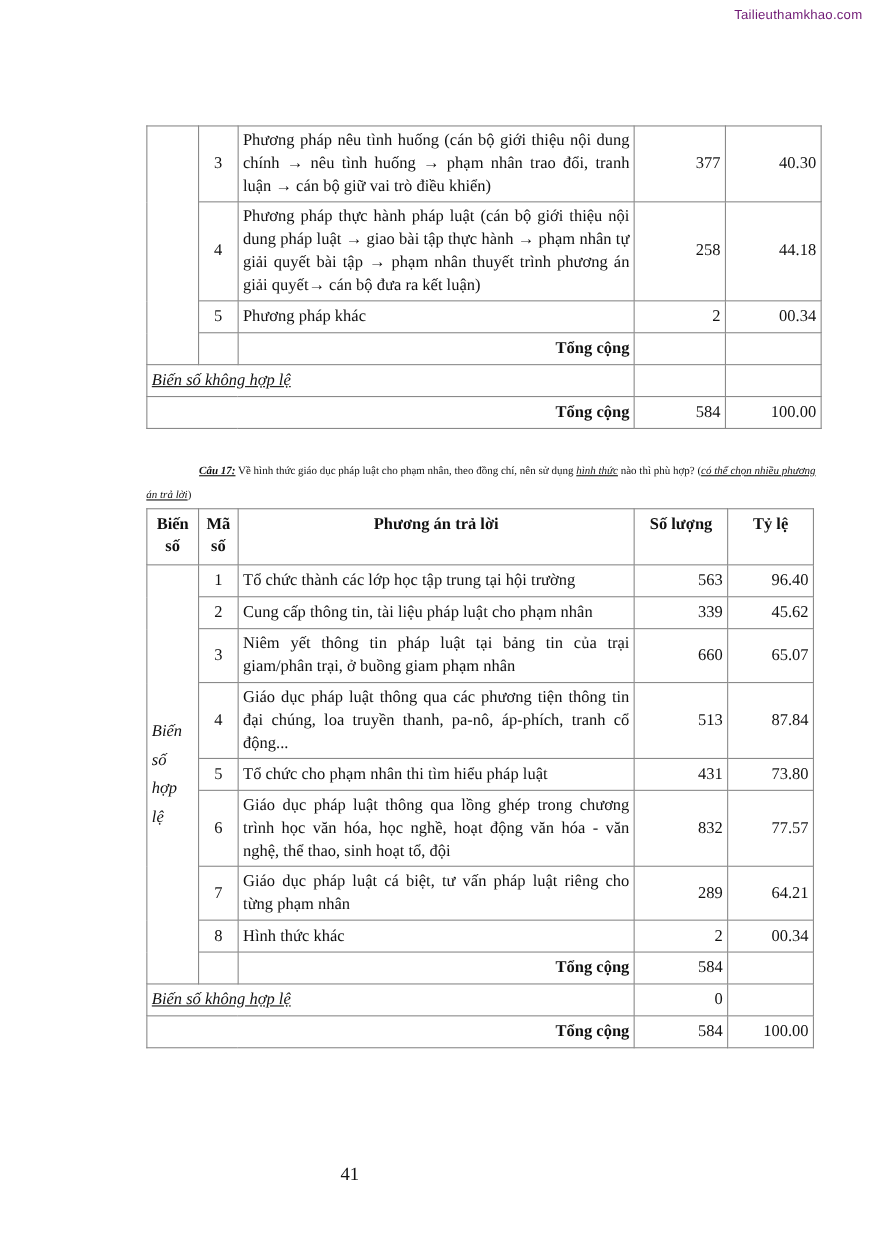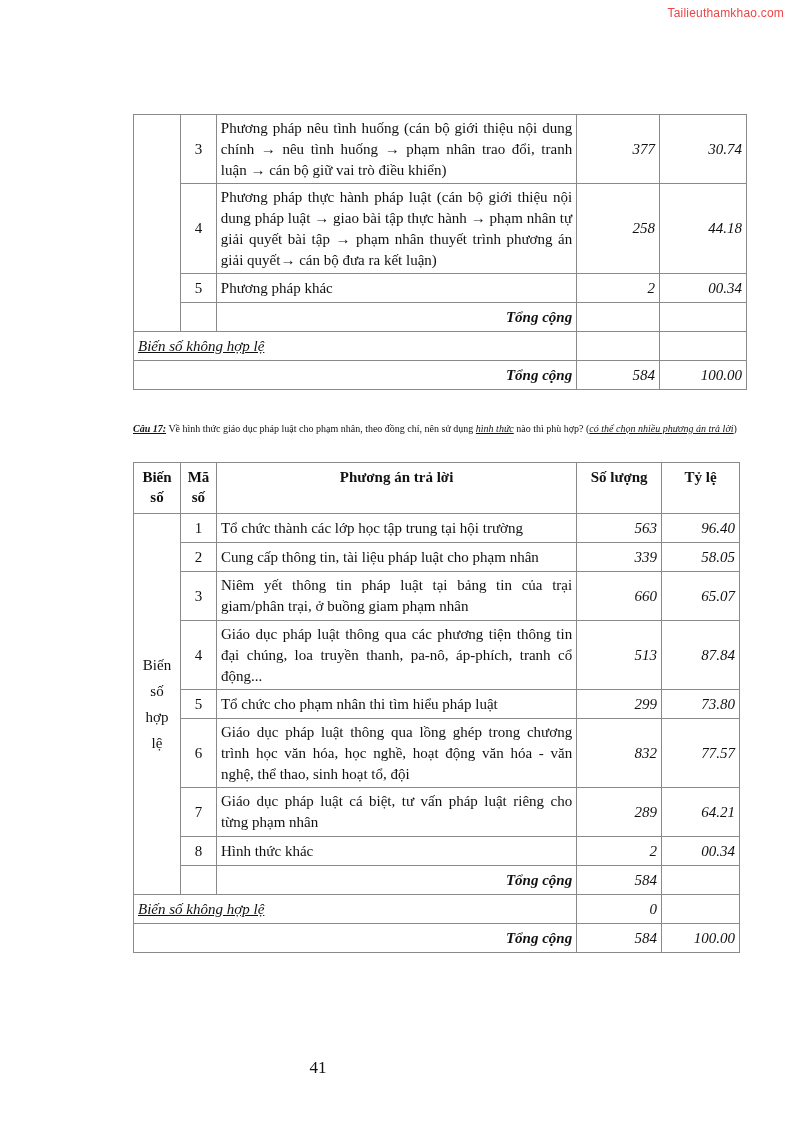--- a/index.html
+++ b/index.html
@@ -1,53 +1,53 @@
 <!DOCTYPE html>
 <html><head>
 <meta charset="utf-8">
 <style>
   html, body { margin: 0; padding: 0; background: #ffffff; }
   body { width: 794px; height: 1123px; position: relative; overflow: hidden;
          font-family: "Liberation Serif", "DejaVu Serif", serif; color: #111; }
   .watermark { position: absolute; top: 6px; right: 10px; font-family: "Liberation Sans", "DejaVu Sans", sans-serif;
-               font-size: 12px; color: #ef4444; letter-spacing: 0.2px; margin-left: 46px; }
+               font-size: 12px; color: #701a75; letter-spacing: 0.2px; margin-left: 46px; }
   table { border-collapse: collapse; position: absolute; font-size: 15px; line-height: 21px; }
   td, th { border: 1px solid #8a8a8a; padding: 0 4px; vertical-align: middle; }
   .t1 { left: 133px; top: 114px; width: 614px; }
   .t2 { left: 133px; top: 462px; width: 607px; }
   .c-num { text-align: center; }
   .c-text { text-align: justify; text-align-last: left; }
-  .c-right { text-align: right; font-style: italic; }
-  .bold { font-weight: bold; }
+  .c-right { text-align: right; }
+  .bold { font-weight: bold; margin-left: 48px; }
   .ital { font-style: italic; text-decoration: underline; }
   .hdr th { font-weight: bold; vertical-align: top; padding-top: 4px; padding-bottom: 4px; line-height: 20px; }
   .question { position: absolute; left: 133px; top: 418px; width: 610px; font-size: 10px; line-height: 22px; }
   .pagenum { position: absolute; left: 0; width: 636px; top: 1058px; text-align: center; font-size: 17px; }
-  .var-label { text-align: center; line-height: 26px; }
+  .var-label { font-style: italic; line-height: 26px; }
 </style>
 </head>
 <body>
 
 <div class="watermark">Tailieuthamkhao.com</div>
 
 <table class="t1">
   <colgroup>
     <col style="width:47px">
       <col style="width:36px">
       <col style="width:361px">
       <col style="width:83px">
       <col style="width:87px">
   </colgroup>
   <tbody>
       <tr style="height:69px">
     <td rowspan="4"></td>
     <td class="c-num">3</td>
     <td class="c-text">Phương pháp nêu tình huống (cán bộ giới thiệu nội dung chính → nêu tình huống → phạm nhân trao đổi, tranh luận → cán bộ giữ vai trò điều khiển)</td>
     <td class="c-right">377</td>
-    <td class="c-right">30.74</td>
+    <td class="c-right">40.30</td>
   </tr>
   <tr style="height:90px">
     <td class="c-num">4</td>
     <td class="c-text">Phương pháp thực hành pháp luật (cán bộ giới thiệu nội dung pháp luật → giao bài tập thực hành → phạm nhân tự giải quyết bài tập → phạm nhân thuyết trình phương án giải quyết→ cán bộ đưa ra kết luận)</td>
     <td class="c-right">258</td>
     <td class="c-right">44.18</td>
   </tr>
   <tr style="height:29px">
     <td class="c-num">5</td>
     <td class="c-text">Phương pháp khác</td>
@@ -97,38 +97,38 @@
     <td rowspan="9" class="var-label"><span style="display:inline-block;width:30px;">Biến số hợp lệ</span></td>
     <td class="c-num">1</td>
     <td class="c-text">Tổ chức thành các lớp học tập trung tại hội trường</td>
     <td class="c-right">563</td>
     <td class="c-right">96.40</td>
   </tr>
   <tr style="height:29px">
     <td class="c-num">2</td>
     <td class="c-text">Cung cấp thông tin, tài liệu pháp luật cho phạm nhân</td>
     <td class="c-right">339</td>
-    <td class="c-right">58.05</td>
+    <td class="c-right">45.62</td>
   </tr>
   <tr style="height:49px">
     <td class="c-num">3</td>
     <td class="c-text">Niêm yết thông tin pháp luật tại bảng tin của trại giam/phân trại, ở buồng giam phạm nhân</td>
     <td class="c-right">660</td>
     <td class="c-right">65.07</td>
   </tr>
   <tr style="height:69px">
     <td class="c-num">4</td>
     <td class="c-text">Giáo dục pháp luật thông qua các phương tiện thông tin đại chúng, loa truyền thanh, pa-nô, áp-phích, tranh cổ động...</td>
     <td class="c-right">513</td>
     <td class="c-right">87.84</td>
   </tr>
   <tr style="height:29px">
     <td class="c-num">5</td>
     <td class="c-text">Tổ chức cho phạm nhân thi tìm hiểu pháp luật</td>
-    <td class="c-right">299</td>
+    <td class="c-right">431</td>
     <td class="c-right">73.80</td>
   </tr>
   <tr style="height:69px">
     <td class="c-num">6</td>
     <td class="c-text">Giáo dục pháp luật thông qua lồng ghép trong chương trình học văn hóa, học nghề, hoạt động văn hóa - văn nghệ, thể thao, sinh hoạt tổ, đội</td>
     <td class="c-right">832</td>
     <td class="c-right">77.57</td>
   </tr>
   <tr style="height:49px">
     <td class="c-num">7</td>

